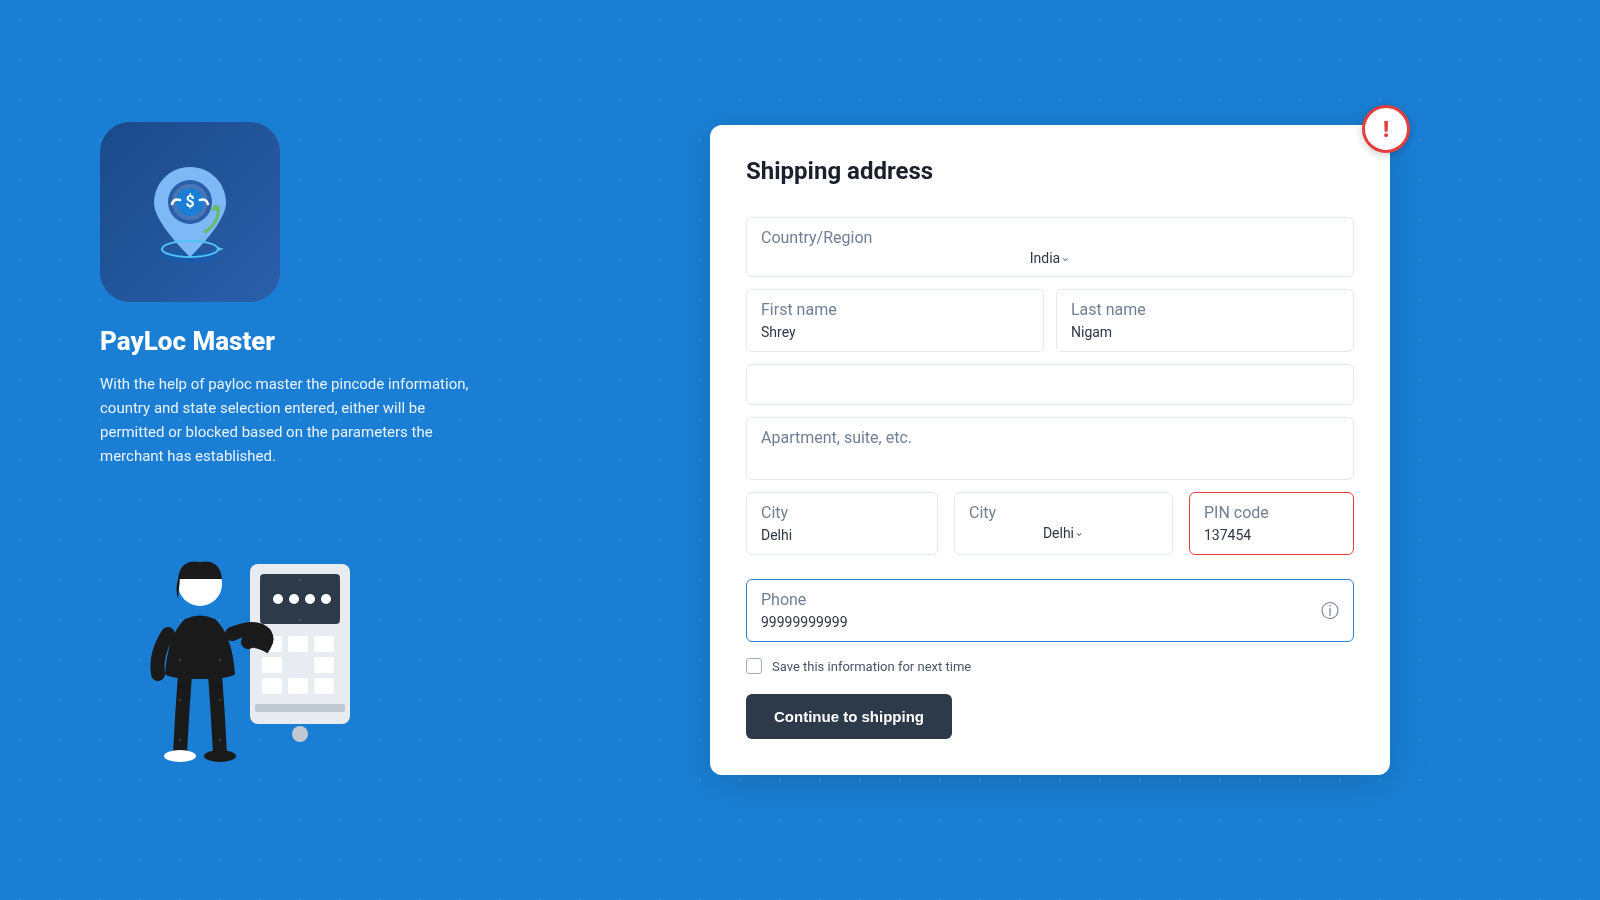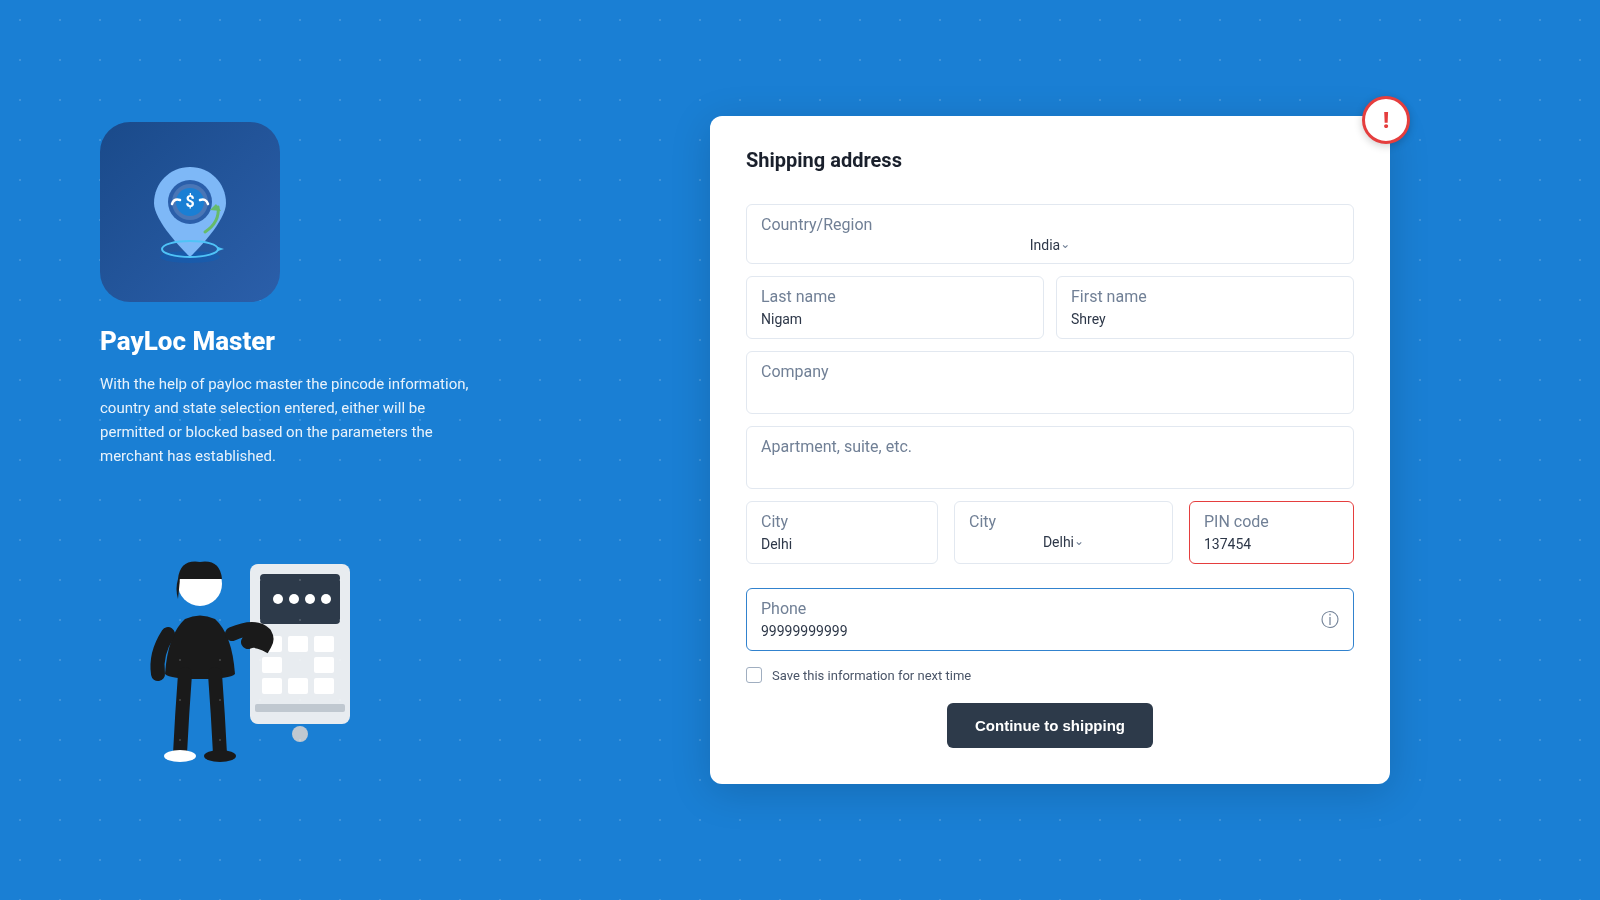--- a/index.html
+++ b/index.html
@@ -93,21 +93,21 @@
       display: flex;
       align-items: center;
       justify-content: center;
       font-size: 22px;
       font-weight: 900;
       color: #e53e3e;
       box-shadow: 0 2px 8px rgba(0,0,0,0.2);
     }
 
     .form-title {
-      font-size: 20px;
+      font-size: 24px;
       font-weight: 700;
       color: #1a202c;
       margin-bottom: 32px;
     }
 
     .form-field {
       border: 1px solid #e2e8f0;
       border-radius: 6px;
       padding: 10px 14px;
       margin-bottom: 12px;
@@ -305,31 +305,30 @@
     <div class="form-field field-with-icon" style="position:relative;">
       <span class="field-label">Country/Region</span>
       <div class="select-field">
         <span class="field-value">India</span>
         <span class="chevron">⌄</span>
       </div>
     </div>
 
     <div class="field-row">
       <div class="form-field">
+        <span class="field-label">First name</span>
+        <span class="field-value">Shrey</span>
+      </div>
+      <div class="form-field">
         <span class="field-label">Last name</span>
         <span class="field-value">Nigam</span>
       </div>
-      <div class="form-field">
-        <span class="field-label">First name</span>
-        <span class="field-value">Shrey</span>
-      </div>
     </div>
 
     <div class="form-field">
-      <span class="field-label">Company</span>
       <span class="field-value">&nbsp;</span>
     </div>
 
 
     <div class="form-field">
       <span class="field-label">Apartment, suite, etc.</span>
       <span class="field-value">&nbsp;</span>
     </div>
 
     <div class="city-state-pin">
@@ -356,18 +355,18 @@
         <span class="field-value">99999999999</span>
         <span style="position:absolute; right:14px; top:50%; transform:translateY(-50%); color:#718096; font-size:18px;">ⓘ</span>
       </div>
     </div>
 
     <div class="save-row">
       <div class="save-checkbox"></div>
       <span class="save-label">Save this information for next time</span>
     </div>
 
-    <div style="display:flex; justify-content:center;">
+    <div style="display:flex; justify-content:flex-start;">
       <button class="continue-btn">Continue to shipping</button>
     </div>
 
   </div>
 </div>
 
 </body></html>

